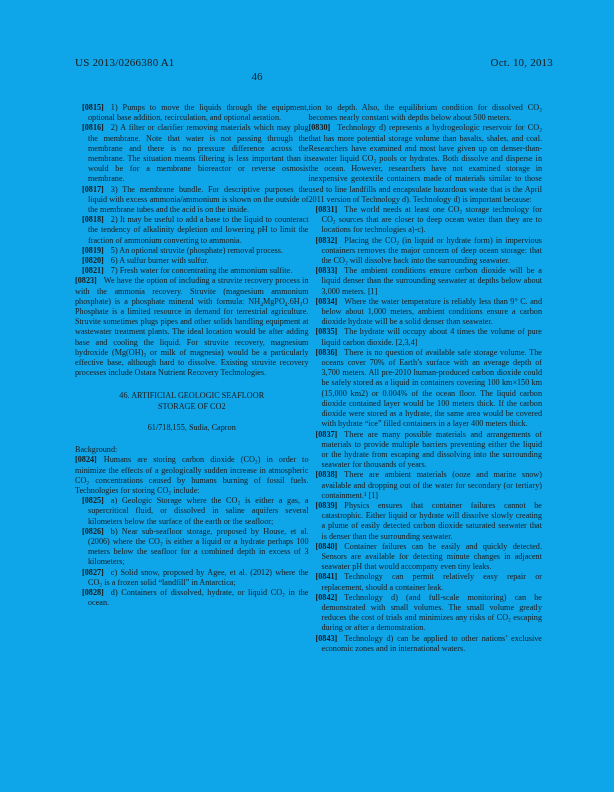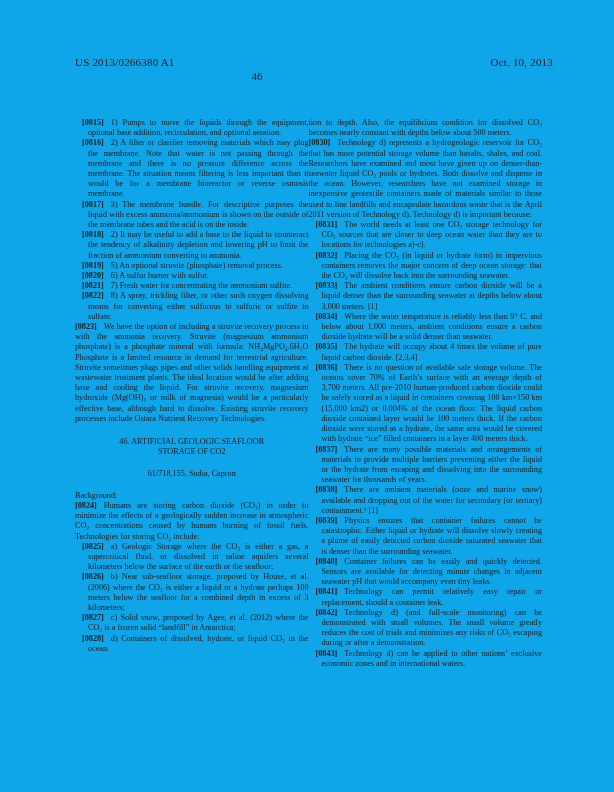--- a/index.html
+++ b/index.html
@@ -9,21 +9,21 @@
     font-family: "Liberation Serif", "DejaVu Serif", serif;
     color: #1c1c1c; overflow: hidden;
   }
   .page { position: relative; width: 614px; height: 792px; background: #0ea5e9; }
 
   .hdr-left  { position: absolute; top: 56px; left: 75px;  font-size: 11px; letter-spacing: 0.2px; }
   .hdr-right { position: absolute; top: 56px; right: 61px; font-size: 11px; letter-spacing: 0.2px; }
   .page-num  { position: absolute; top: 70px; left: 0; width: 514px; text-align: center; font-size: 11px; }
 
   .body-cols {
-    position: absolute; top: 118px; left: 75px; width: 478px;
+    position: absolute; top: 103px; left: 75px; width: 478px;
     display: flex; gap: 0;
   }
   .col {
     width: 233.5px; font-size: 8.2px; line-height: 10.2px;
     text-align: justify; text-justify: inter-word;
   }
   p.para { margin: 0; }
   .list  { padding-left: 13px; text-indent: -6px; }
   .tag   { font-weight: bold; margin-right: 7px; }
   .bold  { font-weight: bold; }
@@ -46,21 +46,20 @@
   <div class="body-cols">
 
     <div class="col">
       <p class="para list"><span class="tag">[0815]</span><span>1) Pumps to move the liquids through the equipment, optional base addition, recirculation, and optional aeration.</span></p>
       <p class="para list"><span class="tag">[0816]</span><span>2) A filter or clarifier removing materials which may plug the membrane. Note that water is not passing through the membrane and there is no pressure difference across the membrane. The situation means filtering is less important than it would be for a membrane bioreactor or reverse osmosis membrane.</span></p>
       <p class="para list"><span class="tag">[0817]</span><span>3) The membrane bundle. For descriptive purposes the liquid with excess ammonia/ammonium is shown on the outside of the membrane tubes and the acid is on the inside.</span></p>
       <p class="para list"><span class="tag">[0818]</span><span>2) It may be useful to add a base to the liquid to counteract the tendency of alkalinity depletion and lowering pH to limit the fraction of ammonium converting to ammonia.</span></p>
       <p class="para list"><span class="tag">[0819]</span><span>5) An optional struvite (phosphate) removal process.</span></p>
       <p class="para list"><span class="tag">[0820]</span><span>6) A sulfur burner with sulfur.</span></p>
       <p class="para list"><span class="tag">[0821]</span><span>7) Fresh water for concentrating the ammonium sulfite.</span></p>
-      <p class="para list"><span class="tag">[0822]</span><span>8) A spray, trickling filter, or other such oxygen dissolving means for converting either sulfurous to sulfuric or sulfite to sulfate.</span></p>
       <p class="para flush"><span class="tag">[0823]</span><span>We have the option of including a struvite recovery process in with the ammonia recovery. Struvite (magnesium ammonium phosphate) is a phosphate mineral with formula: NH₄MgPO₄.6H₂O Phosphate is a limited resource in demand for terrestrial agriculture. Struvite sometimes plugs pipes and other solids handling equipment at wastewater treatment plants. The ideal location would be after adding base and cooling the liquid. For struvite recovery, magnesium hydroxide (Mg(OH)₂ or milk of magnesia) would be a particularly effective base, although hard to dissolve. Existing struvite recovery processes include Ostara Nutrient Recovery Technologies.</span></p>
 
       <div class="sec-head">
         <div>46. ARTIFICIAL GEOLOGIC SEAFLOOR</div>
         <div>STORAGE OF CO2</div>
       </div>
       <div class="docket">61/718,155, Sudia, Capron</div>
       <div class="bg-label">Background:</div>
 
       <p class="para flush mt8"><span class="tag">[0824]</span><span>Humans are storing carbon dioxide (CO₂) in order to minimize the effects of a geologically sudden increase in atmospheric CO₂ concentrations caused by humans burning of fossil fuels. Technologies for storing CO₂ include:</span></p>

